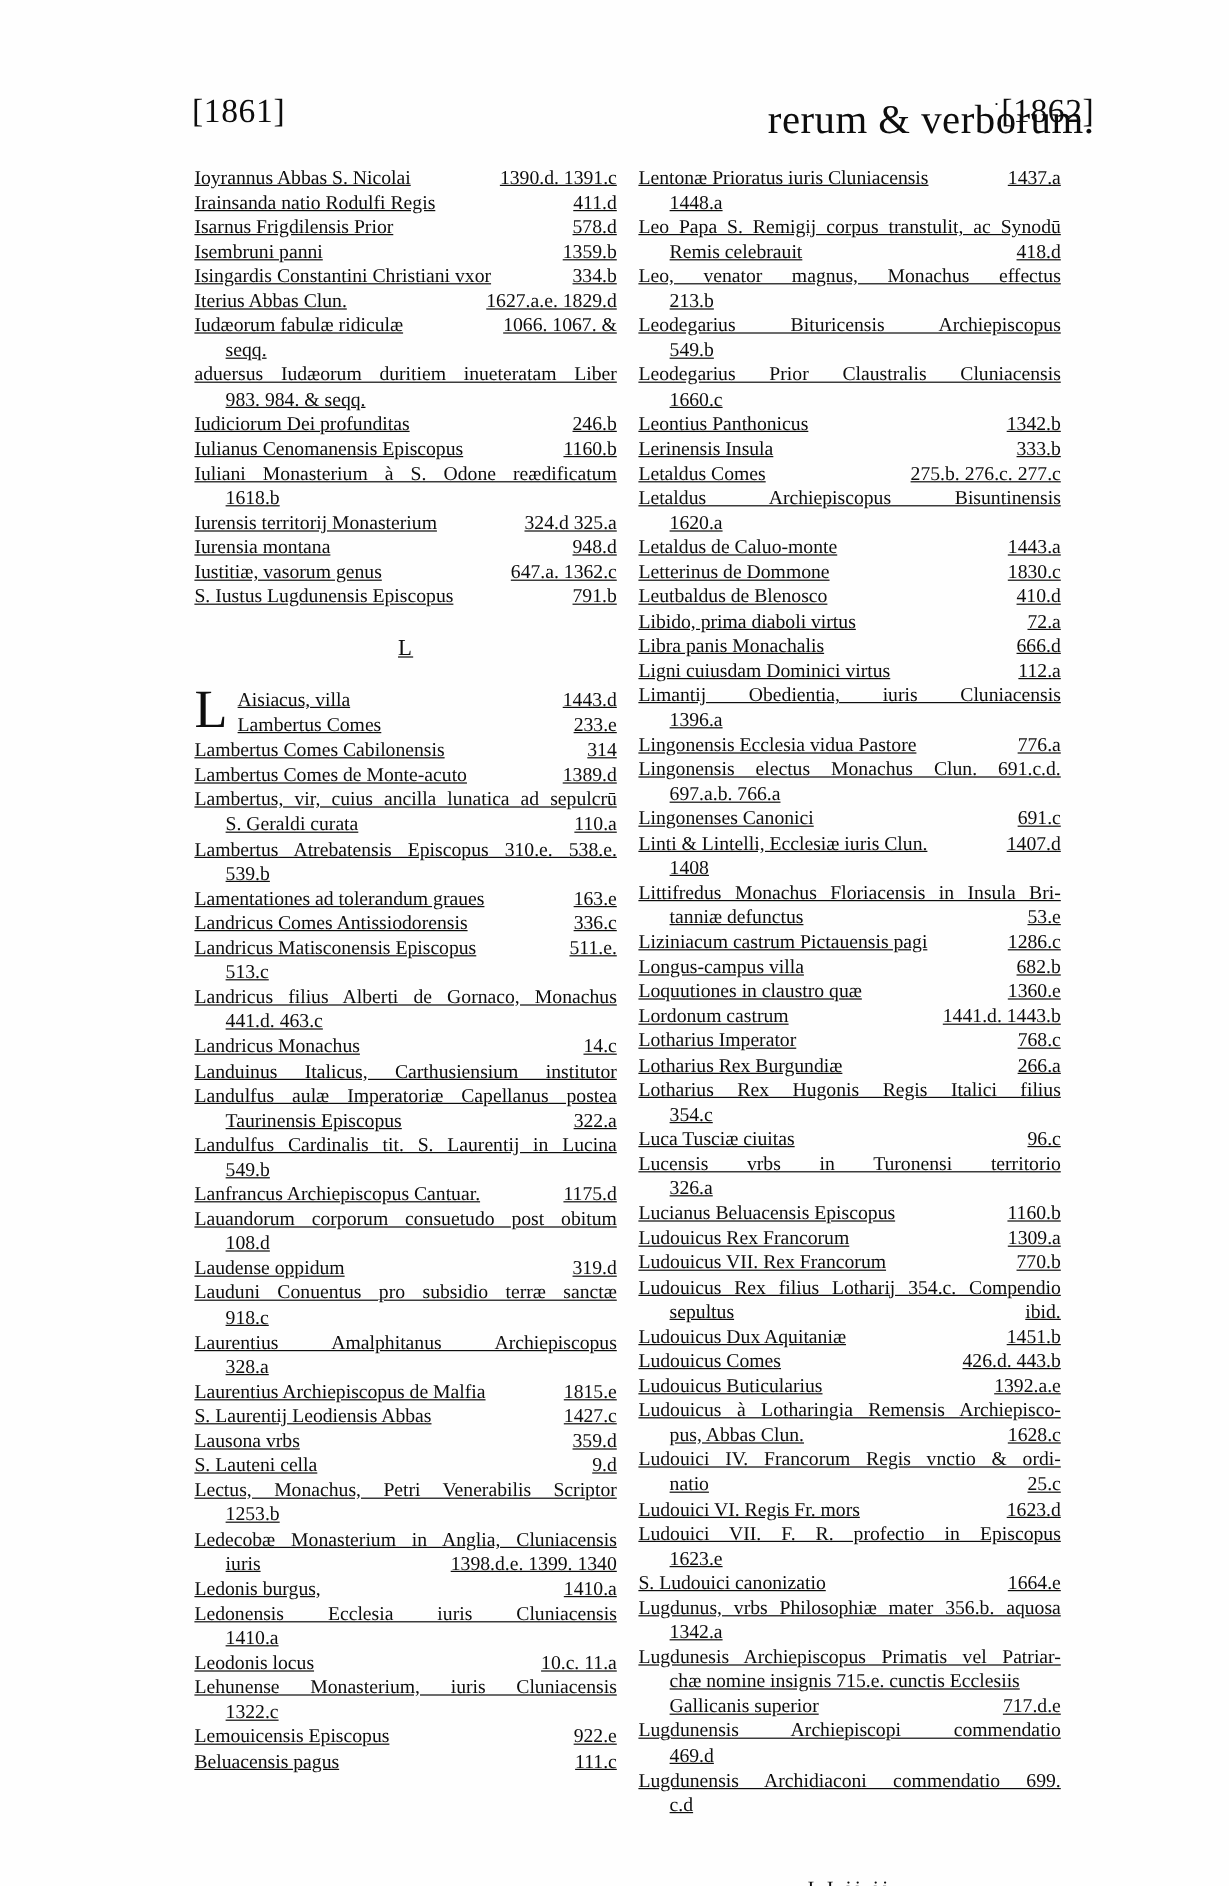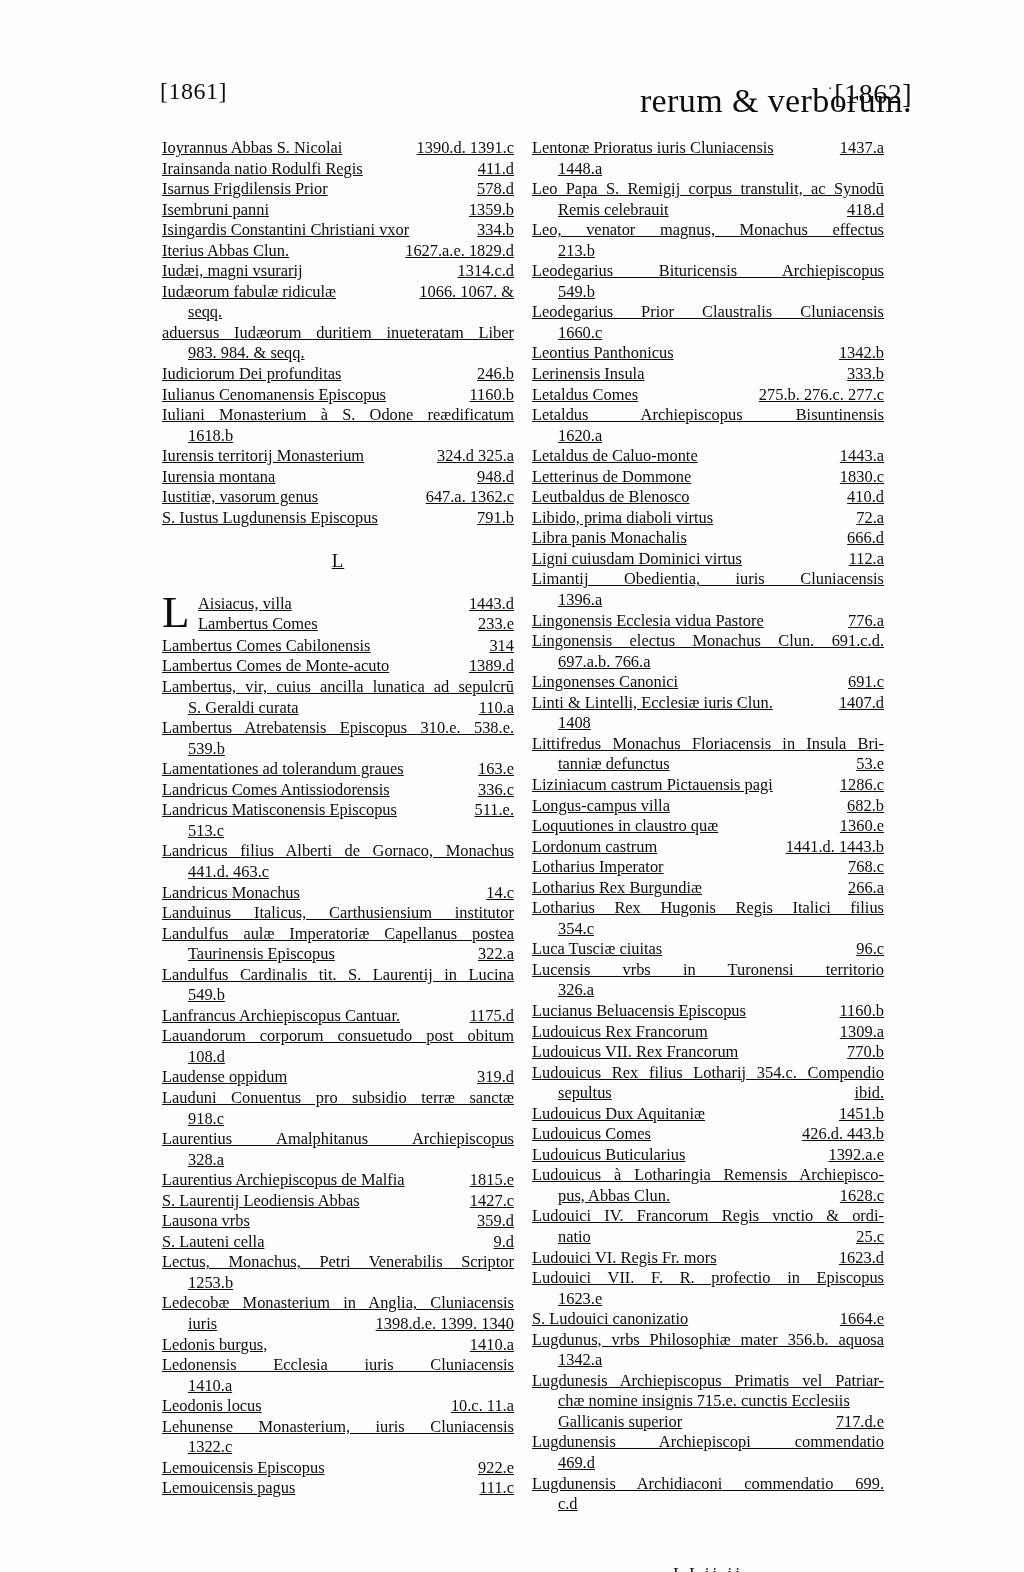--- a/index.html
+++ b/index.html
@@ -26,21 +26,21 @@
   .runhead {
     position: absolute;
     left: 160px;
     top: 78px;
     width: 752px;
     height: 46px;
   }
   .runhead .folio-left {
     position: absolute;
     left: 0; top: 0;
-    font-size: 24px;
+    font-size: 28px;
     letter-spacing: 0.5px;
   }
   .runhead .title {
     position: absolute;
     left: 0; right: 0; top: 4px;
     text-align: right;
     font-size: 34px;
     letter-spacing: 0.4px;
   }
   .runhead .folio-right {
@@ -173,26 +173,20 @@
         <div class="entry">
           <div class="ln">
             <span class="head">Isingardis Constantini Christiani vxor</span>
             <span class="ref">334.b</span>
           </div>
         </div>
         <div class="entry">
           <div class="ln">
             <span class="head">Iterius Abbas Clun.</span>
             <span class="ref">1627.a.e. 1829.d</span>
-          </div>
-        </div>
-        <div class="entry">
-          <div class="ln">
-            <span class="head">Iudæi, magni vsurarij</span>
-            <span class="ref">1314.c.d</span>
           </div>
         </div>
         <div class="entry">
           <div class="ln">
             <span class="head">Iudæorum fabulæ ridiculæ</span>
             <span class="ref">1066. 1067. &amp;</span>
           </div>
           <div class="cont noflex"><span>seqq.</span></div>
         </div>
         <div class="entry">
@@ -403,21 +397,21 @@
           <div class="cont noflex"><span>1322.c</span></div>
         </div>
         <div class="entry">
           <div class="ln">
             <span class="head">Lemouicensis Episcopus</span>
             <span class="ref">922.e</span>
           </div>
         </div>
         <div class="entry">
           <div class="ln">
-            <span class="head">Lemouicensis pagus</span>
+            <span class="head">Beluacensis pagus</span>
             <span class="ref">111.c</span>
           </div>
         </div>
       </div>
   </div>
 
   <div class="col col-right">
     <div id="right-entries">
         <div class="entry">
           <div class="ln">

